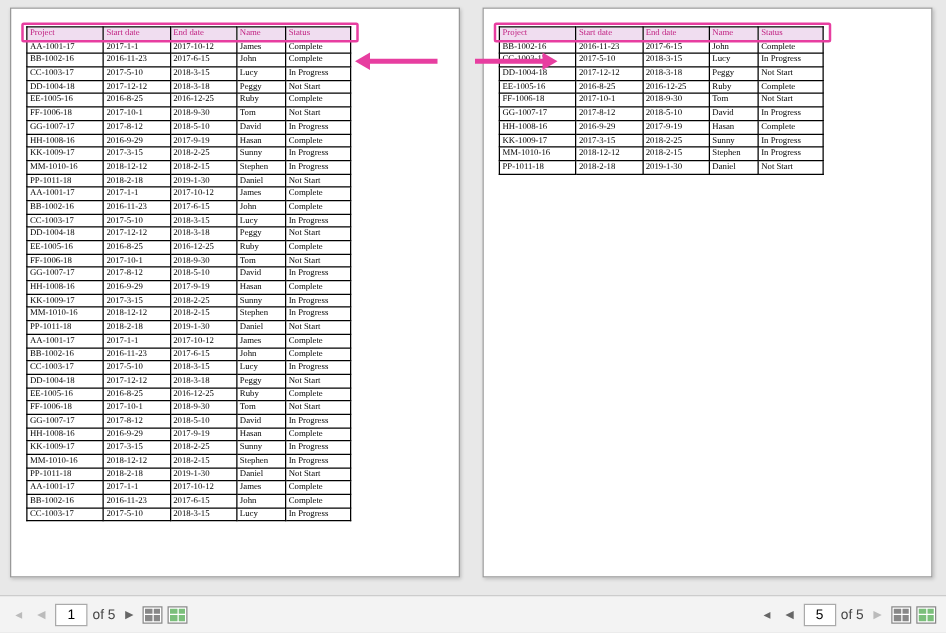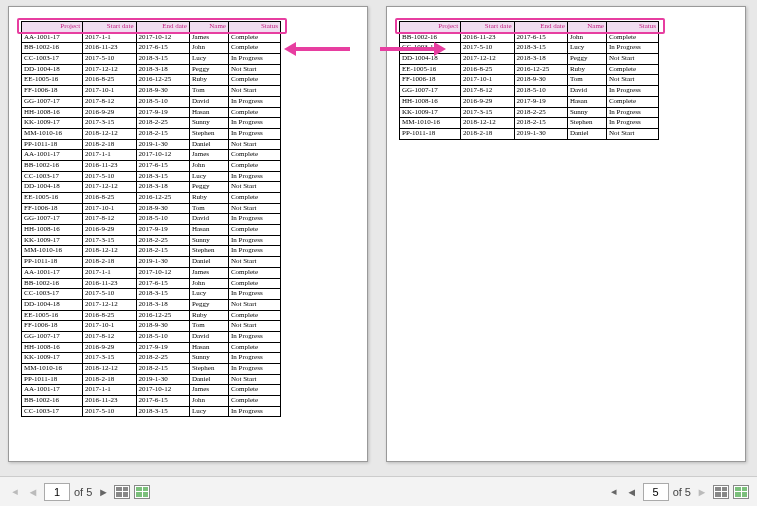--- a/index.html
+++ b/index.html
@@ -43,21 +43,20 @@
     border: 1px solid #000;
     padding: 1px 2px;
     text-align: left;
     white-space: nowrap;
     overflow: hidden;
   }
   th {
     background: #f0ddf0;
     color: #c02080;
     font-weight: normal;
-    text-align: right;
   }
   .footer {
     position: absolute;
     bottom: 0;
     left: 0;
     right: 0;
     height: 30px;
     background: #f3f3f3;
     border-top: 1px solid #ccc;
     display: flex;

